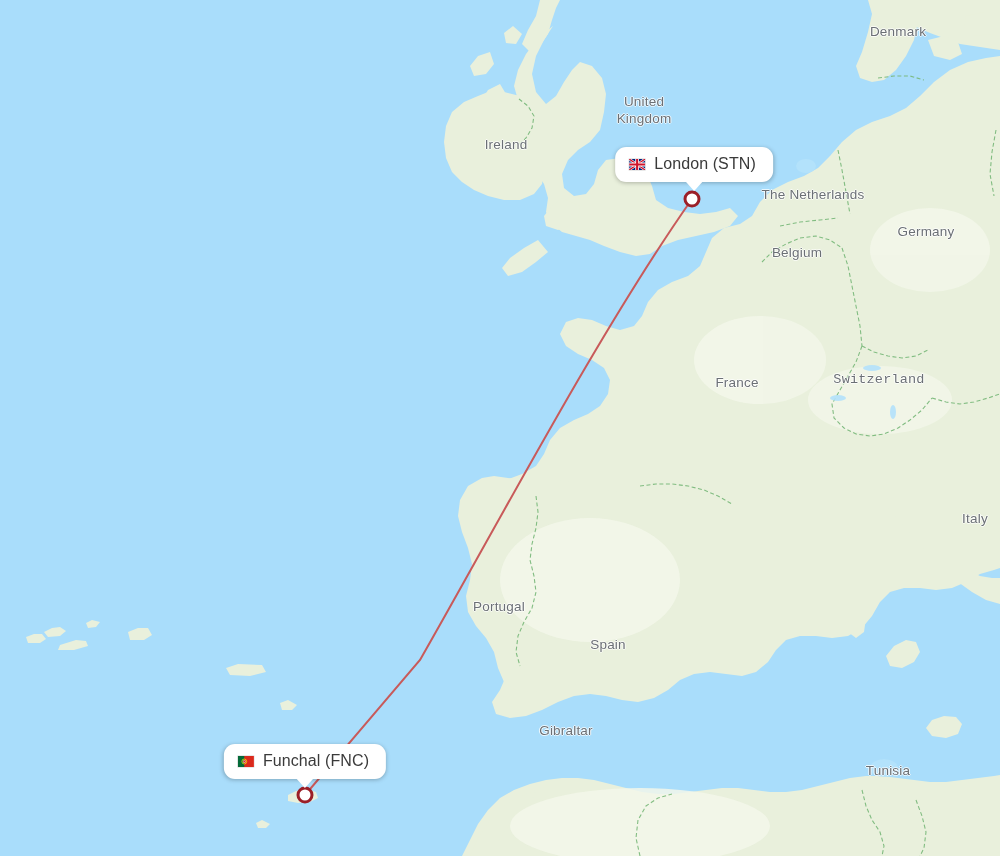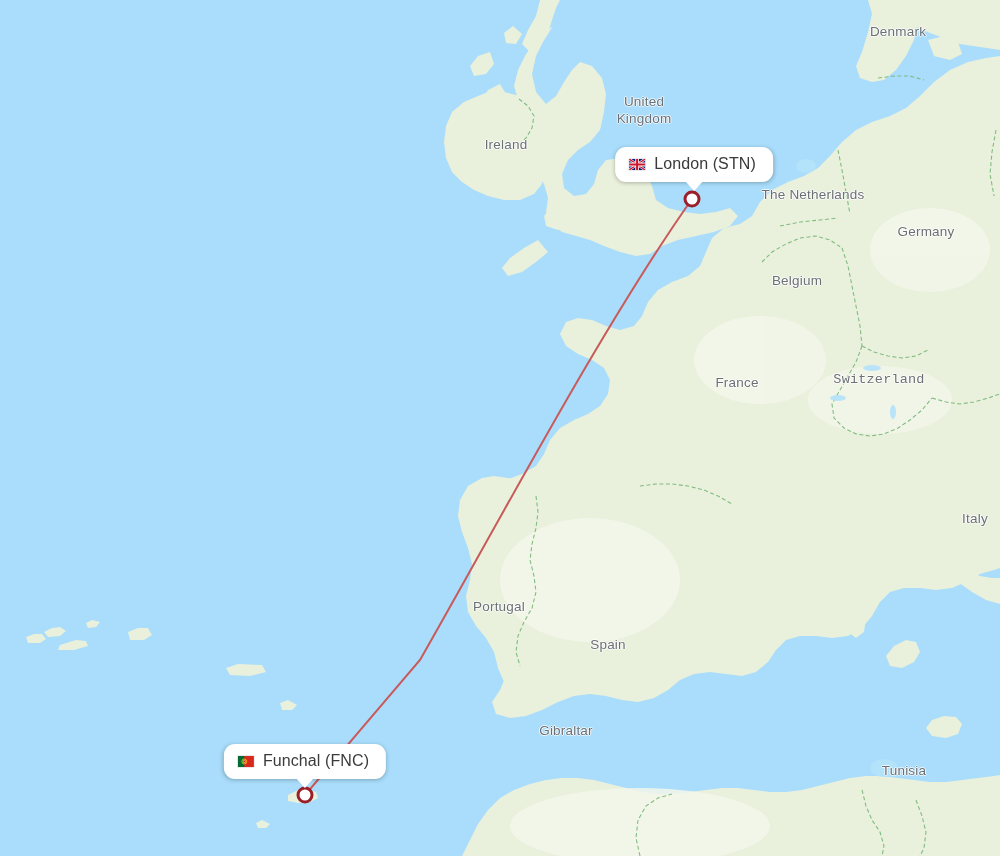--- a/index.html
+++ b/index.html
@@ -268,28 +268,28 @@
     </g>
   </svg>
 
   <div id="country-labels">
       <div class="country-label" style="left: 898px; top: 31px; color: rgb(107, 112, 117);">Denmark</div>
       <div class="country-label" style="left: 644px; top: 110px; color: rgb(107, 112, 117);">United
 Kingdom</div>
       <div class="country-label" style="left: 506px; top: 144px; color: rgb(107, 112, 117);">Ireland</div>
       <div class="country-label" style="left: 813px; top: 194px; color: rgb(107, 112, 117);">The Netherlands</div>
       <div class="country-label" style="left: 926px; top: 231px; color: rgb(107, 112, 117);">Germany</div>
-      <div class="country-label" style="left: 797px; top: 252px; color: rgb(107, 112, 117); margin-top: 28px;">Belgium</div>
+      <div class="country-label" style="left: 797px; top: 252px; color: rgb(107, 112, 117);">Belgium</div>
       <div class="country-label" style="left: 737px; top: 382px; color: rgb(107, 112, 117);">France</div>
       <div class="country-label" style="left: 879px; top: 379px; color: rgb(107, 112, 117); font-family: Liberation Mono, monospace;">Switzerland</div>
       <div class="country-label" style="left: 975px; top: 518px; color: rgb(107, 112, 117);">Italy</div>
       <div class="country-label" style="left: 608px; top: 596px; color: rgb(107, 112, 117); margin-top: 48px;">Spain</div>
       <div class="country-label" style="left: 499px; top: 606px; color: rgb(107, 112, 117);">Portugal</div>
       <div class="country-label" style="left: 566px; top: 705px; color: rgb(107, 112, 117); margin-top: 25px;">Gibraltar</div>
-      <div class="country-label" style="left: 888px; top: 770px; color: rgb(107, 112, 117); margin-left: 16px;">Tunisia</div>
+      <div class="country-label" style="left: 888px; top: 770px; color: rgb(107, 112, 117);">Tunisia</div>
     </div>
 
   <div id="airport-layer">
       <div class="airport-marker" style="left: 692px; top: 199px;">
         <div class="pin-ring" style="border-color: rgb(155, 31, 40);"></div>
       </div>
       <div class="airport-tooltip" style="left: 694px; top: 182px;">
         <svg class="flag" viewBox="0 0 60 40" preserveAspectRatio="none">
           <rect width="60" height="40" fill="#00247d"></rect>
           <path d="M0,0 L60,40 M60,0 L0,40" stroke="#fff" stroke-width="9"></path>

